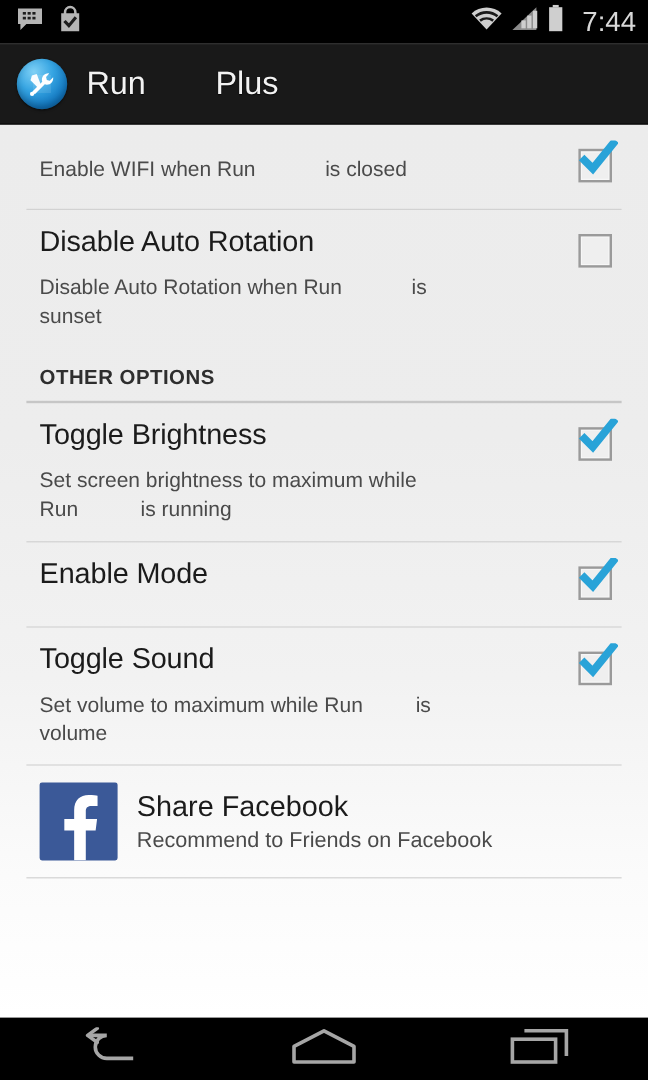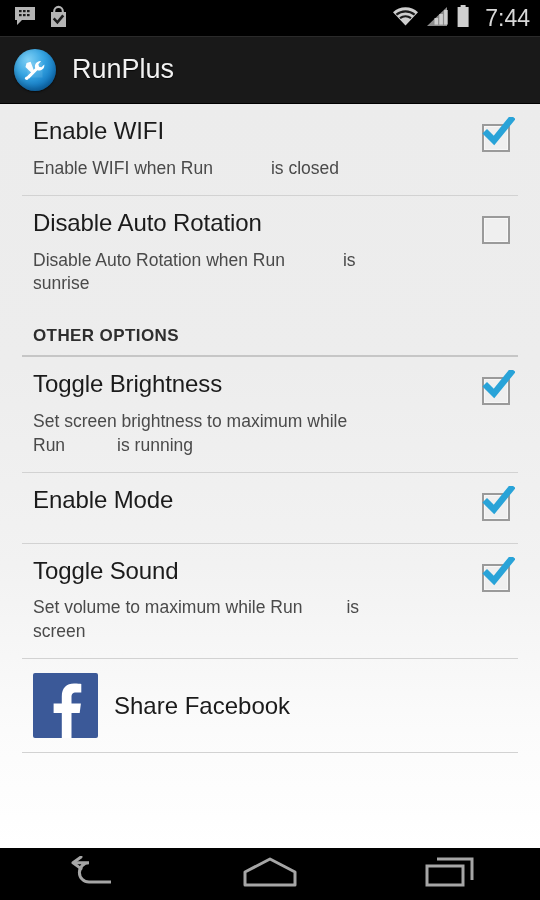--- a/index.html
+++ b/index.html
@@ -35,21 +35,21 @@
     background:radial-gradient(circle at 34% 26%, #7fd0f5 0%, #35a4e2 38%, #1277c0 72%, #0a5d9e 100%);
     box-shadow:0 1px 2px rgba(0,0,0,.6), inset 0 -3px 6px rgba(0,0,0,.25);
     display:flex; align-items:center; justify-content:center;
     flex:none;
   }
   .title-wrap { display:flex; align-items:center; margin-left:16px; }
   .ab-title {
     color:#f2f2f2; font-size:27px; font-weight:400; line-height:1;
     text-shadow:0 1px 1px rgba(0,0,0,.8);
   }
-  .ab-title2 { }
+  .ab-title2 { margin-left:58px; }
 
   
   .list {
     position:absolute; top:104px; left:0; right:0; bottom:52px;
     background:linear-gradient(180deg,#ececec 0%,#ededed 35%,#f2f2f2 62%,#fbfbfb 84%,#ffffff 100%);
     overflow:hidden;
   }
   .row {
     position:relative; display:flex; align-items:flex-start;
     padding:14px 22px 14px 33px; min-height:70px;
@@ -179,21 +179,20 @@
     <div class="title-wrap">
       <span class="ab-title">Run</span>
       <span class="ab-title ab-title2">Plus</span>
     </div>
   </div>
 
   <div class="list">
 
     <div class="row">
       <div class="row-text">
-        <div class="row-title">Enable WIFI</div>
         <div class="row-summary">
           <span>Enable WIFI when Run</span><span class="gapword gap-lg"></span><span>is closed</span>
         </div>
       </div>
       <div class="cb-wrap">
         <div class="cb">
           <span class="tick">
             <svg width="34" height="32" viewBox="0 0 34 32">
               <path d="M6 16.5 13 23.5 30 2.5" fill="none" stroke="#29a3d8" stroke-width="6.5" stroke-linecap="square"></path>
             </svg>
@@ -201,21 +200,21 @@
         </div>
       </div>
     </div>
     <div class="divider"></div>
 
     <div class="row">
       <div class="row-text">
         <div class="row-title">Disable Auto Rotation</div>
         <div class="row-summary">
           <span>Disable Auto Rotation when Run</span><span class="gapword gap-lg"></span><span>is</span><br>
-          <span>sunrise</span>
+          <span>sunset</span>
         </div>
       </div>
       <div class="cb-wrap">
         <div class="cb"></div>
       </div>
     </div>
 
     <div class="section-header">OTHER OPTIONS</div>
     <div class="divider thick"></div>
 
@@ -253,21 +252,21 @@
         </div>
       </div>
     </div>
     <div class="divider"></div>
 
     <div class="row">
       <div class="row-text">
         <div class="row-title">Toggle Sound</div>
         <div class="row-summary">
           <span>Set volume to maximum while Run</span><span class="gapword gap-md"></span><span>is</span><br>
-          <span>screen</span>
+          <span>volume</span>
         </div>
       </div>
       <div class="cb-wrap">
         <div class="cb">
           <span class="tick">
             <svg width="34" height="32" viewBox="0 0 34 32">
               <path d="M6 16.5 13 23.5 30 2.5" fill="none" stroke="#29a3d8" stroke-width="6.5" stroke-linecap="square"></path>
             </svg>
           </span>
         </div>
@@ -277,20 +276,21 @@
 
     <div class="fb-row">
       <div class="fb-icon">
         <svg width="42" height="58" viewBox="0 0 42 58">
           <path d="M26.5 58V33h8.2l1.2-9.6h-9.4v-6.1c0-2.8.8-4.7 4.8-4.7h5V4.1C35.4 3.9 32.4 3.6 29 3.6
                    c-7.3 0-12.2 4.4-12.2 12.6v7.2H8.6V33h8.2v25z" fill="#ffffff"></path>
         </svg>
       </div>
       <div class="fb-text">
         <div class="fb-title">Share Facebook</div>
+        <div class="fb-sub">Recommend to Friends on Facebook</div>
       </div>
     </div>
     <div class="divider"></div>
   </div>
 
   <div class="navbar">
     <div class="nav-btn">
       <span>
         <svg width="46" height="32" viewBox="0 0 46 32">
           <path d="M44 26H22a9.6 9.6 0 0 1 0-19.2h-14" fill="none" stroke="#a6a6a6" stroke-width="3"></path>

